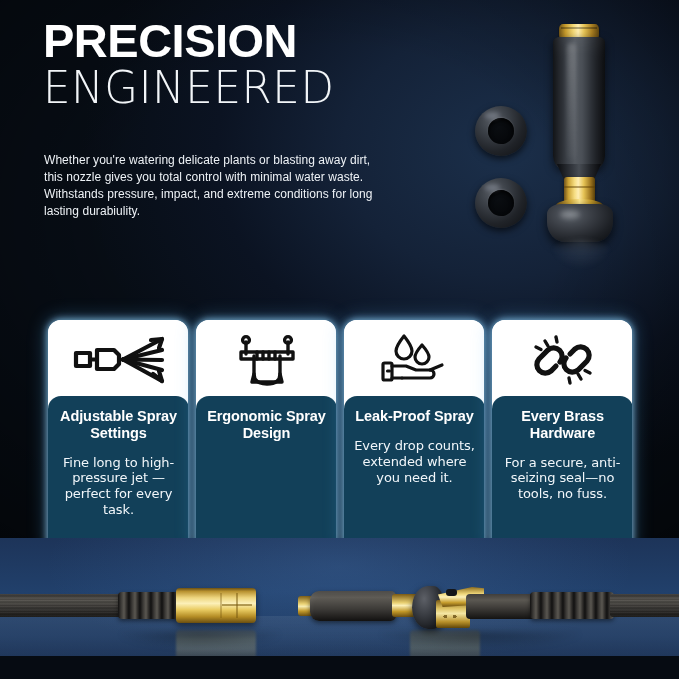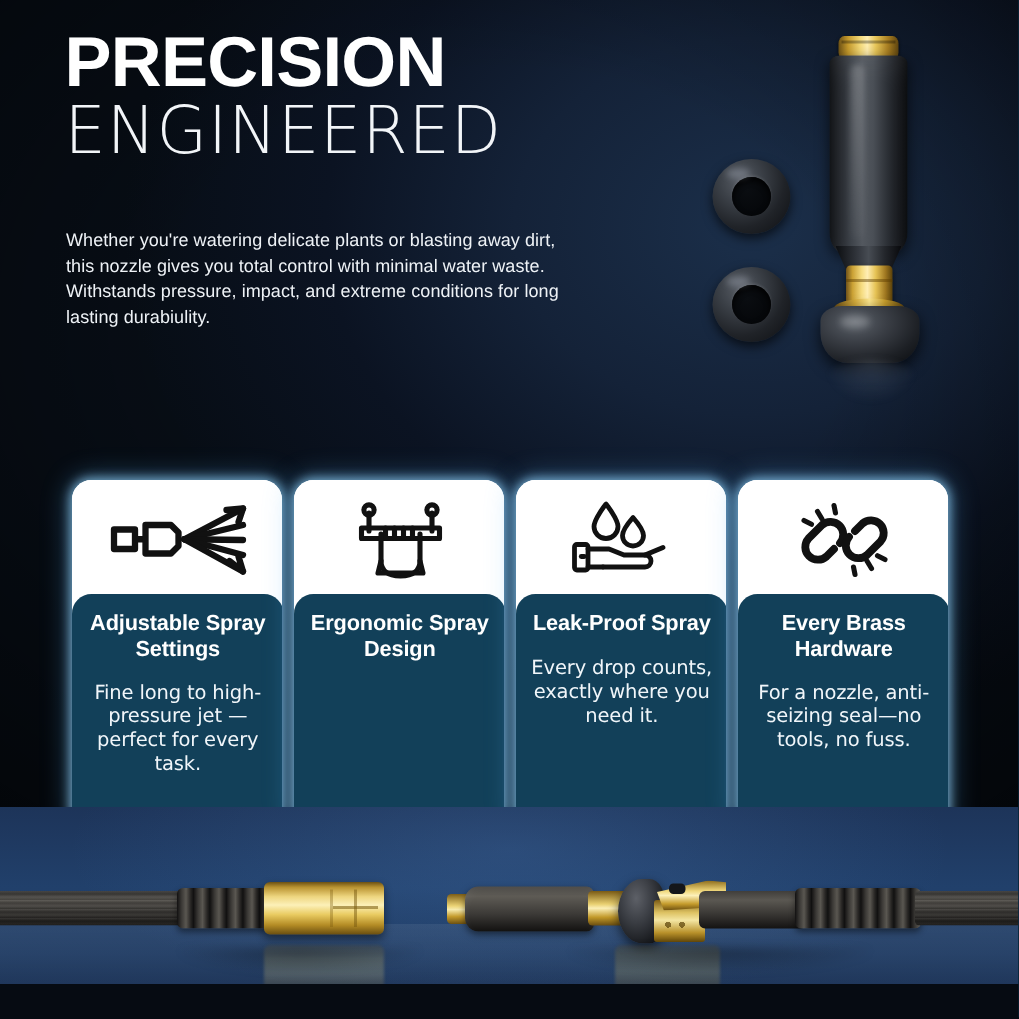--- a/index.html
+++ b/index.html
@@ -441,21 +441,21 @@
           <path d="M44 12 C44 12 37 20 37 24 a7 7 0 0 0 14 0 C51 20 44 12 44 12 Z"></path>
           <rect x="5" y="30" width="9" height="17" rx="1.6"></rect>
           <path d="M9.5 38 h2"></path>
           <path d="M14 33 h14 l10 4 h14 a4 4 0 0 1 0 8 H24"></path>
           <path d="M14 45 h10"></path>
           <path d="M52 37 l12 -5"></path>
         </svg>
       </div>
       <div class="card-body">
         <div class="card-title">Leak-Proof Spray</div>
-        <div class="card-desc">Every drop counts, exactly where you need it.</div>
+        <div class="card-desc">Every drop counts, extended where you need it.</div>
       </div>
     </div>
 
     <div class="card">
       <div class="card-icon">
         <svg width="62" height="56" viewBox="0 0 62 56" fill="none" stroke="#111" stroke-linecap="round">
           <g stroke-width="5.2">
             <path d="M24 34 l-5 5 a8.5 8.5 0 0 1 -12 -12 l9 -9 a8.5 8.5 0 0 1 12 12"></path>
             <path d="M38 22 l5 -5 a8.5 8.5 0 0 1 12 12 l-9 9 a8.5 8.5 0 0 1 -12 -12"></path>
           </g>
@@ -464,21 +464,21 @@
             <path d="M4 15 l5 2.5"></path>
             <path d="M24 5 l1 5"></path>
             <path d="M49 47 l-3 -5"></path>
             <path d="M58 41 l-5 -2.5"></path>
             <path d="M38 51 l-1 -5"></path>
           </g>
         </svg>
       </div>
       <div class="card-body">
         <div class="card-title">Every Brass Hardware</div>
-        <div class="card-desc">For a nozzle, anti-seizing seal—no tools, no fuss.</div>
+        <div class="card-desc">For a secure, anti-seizing seal—no tools, no fuss.</div>
       </div>
     </div>
 
   </div>
 
   <div class="bottom">
     <div class="floor-gloss"></div>
 
     <div class="hose-row">
       <div class="hose-tube t1"></div>

